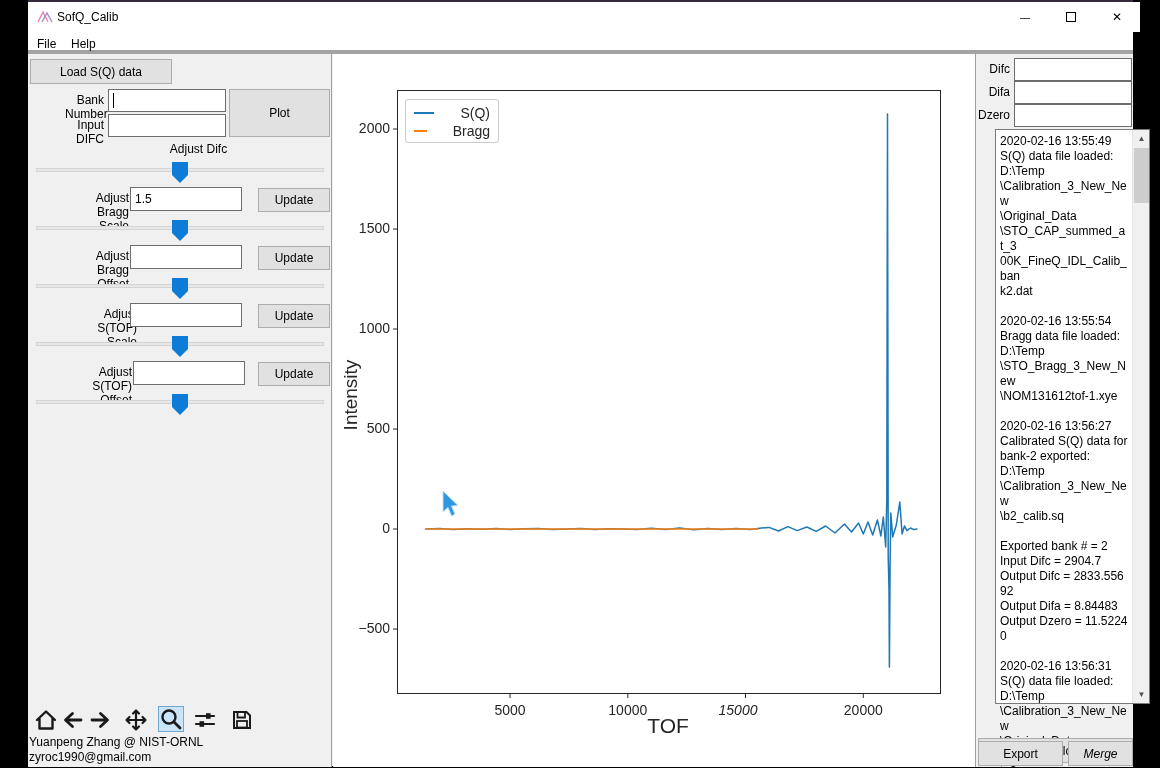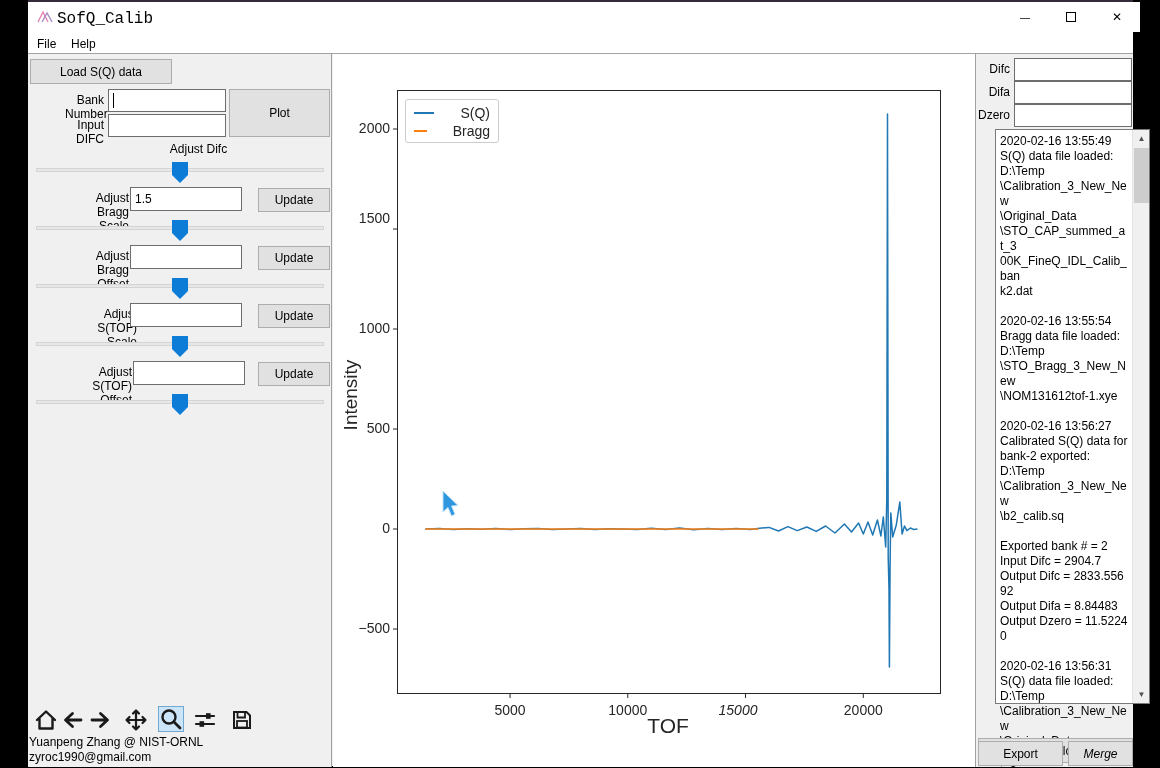--- a/index.html
+++ b/index.html
@@ -1,24 +1,24 @@
 <!DOCTYPE html>
 <html><head>
 <meta charset="utf-8">
 <style>
   * { margin:0; padding:0; box-sizing:border-box; }
   html,body { width:1160px; height:768px; }
   body { font-family:"Liberation Sans", sans-serif; background:#000; position:relative; overflow:hidden; }
   .screen { position:absolute; left:0; top:0; width:1160px; height:768px; background:#000; }
   .window { position:absolute; left:28px; top:0; width:1105px; height:766px; background:#f0f0f0; border-top:2px solid #342a3c; }
   .titlebar { position:absolute; left:0; top:0; width:100%; height:30px; background:#ffffff; }
-  .title-text { position:absolute; left:29px; top:8px; font-size:16px; color:#000;font-family:Liberation Mono, monospace; }
+  .title-text { position:absolute; left:29px; top:8px; font-size:12px; color:#000; }
   .app-icon { position:absolute; left:9px; top:7px; width:16px; height:16px; }
   .win-btn { position:absolute; top:0; width:46px; height:30px; display:flex; align-items:center; justify-content:center; font-size:12px; color:#000; background:#fff; }
-  .menubar { position:absolute; left:0; top:30px; width:100%; height:22px; background:#ffffff; border-bottom:1px solid #a3a3a3;padding-left:40px; }
+  .menubar { position:absolute; left:0; top:30px; width:100%; height:22px; background:#ffffff; border-bottom:4px solid #a3a3a3;padding-left:40px; }
   .menu-item { position:absolute; top:3px; font-size:12px; color:#000; padding:2px 6px; }
 
   
   .left-panel { position:absolute; left:0; top:52px; width:304px; height:713px; background:#f0f0f0; border-right:1px solid #a0a0a0; }
   .btn { position:absolute; background:#e1e1e1; border:1px solid #adadad; font-size:12px; color:#000; display:flex; align-items:center; justify-content:center; font-family:"Liberation Sans",sans-serif; }
   .tinput { position:absolute; background:#fff; border:1px solid #6d6d6d; font-size:12px; color:#000; padding:2px 4px; font-family:"Liberation Sans",sans-serif; }
   .lbl { position:absolute; font-size:12px; color:#000;padding-left:37px; }
   .lbl.r { text-align:right; }
   .slider-track { position:absolute; left:8px; width:288px; height:4px; background:#e7e7e7; border:1px solid #d4d4d4; }
   .slider-handle { position:absolute; left:144px; width:16px; height:21px; background:#0c7cd6; clip-path:polygon(0 0,100% 0,100% 62%,50% 100%,0 62%); }
@@ -183,21 +183,21 @@
           <span class="xtick" style="left: 147.039px;">5000</span>
           <span class="xtick" style="left: 264.788px;">10000</span>
           <span class="xtick" style="left: 375px; font-style: italic;">15000</span>
           <span class="xtick" style="left: 500.286px;">20000</span>
         </div>
       <div id="ytick-labels">
           <span class="ytick" style="top: 566px;">−500</span>
           <span class="ytick" style="top: 466px;">0</span>
           <span class="ytick" style="top: 366px;">500</span>
           <span class="ytick" style="top: 266px;">1000</span>
-          <span class="ytick" style="top: 156px; padding-left: 16px;">1500</span>
+          <span class="ytick" style="top: 166px; padding-left: 16px;">1500</span>
           <span class="ytick" style="top: 66px;">2000</span>
         </div>
 
       <div class="legend">
         <div class="legend-row">
           <span class="legend-swatch" style="background: rgb(31, 119, 180);"></span>
           <span class="legend-label">S(Q)</span>
         </div>
         <div class="legend-row">
           <span class="legend-swatch" style="background: rgb(255, 127, 14);"></span>

